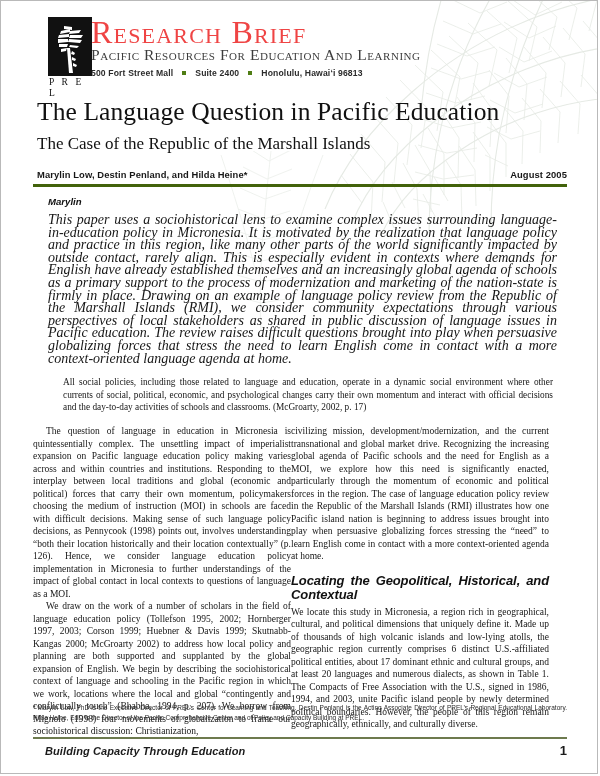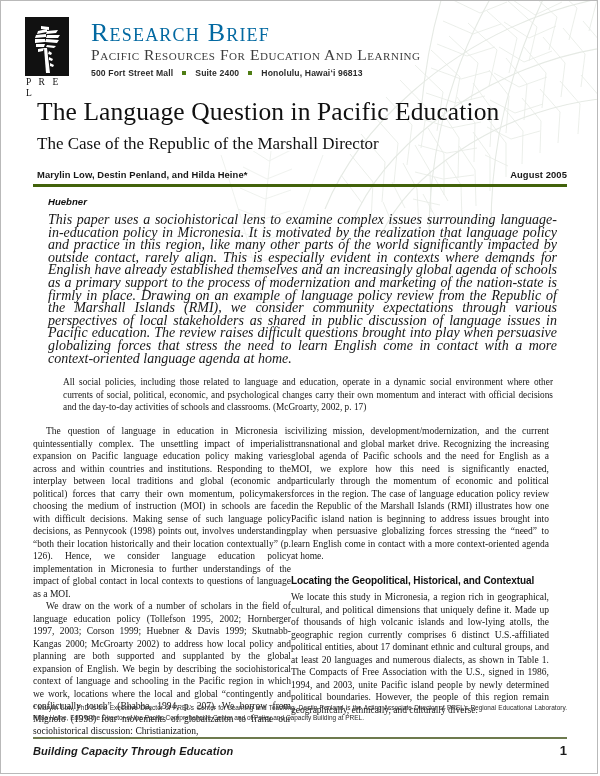--- a/index.html
+++ b/index.html
@@ -51,21 +51,21 @@
 
   
   #masthead {
     position: relative;
     padding: 16px 30px 0 32px;
     height: 76px;
     box-sizing: border-box;
   }
   #logo-block {
     position: absolute;
-    left: 24px;
+    left: 47px;
     top: 16px;
     width: 47px;
   }
   #logo-mark {
     width: 44px;
     height: 59px;
     background: #111111;
     display: block;
     position: relative;
     overflow: hidden;
@@ -79,24 +79,24 @@
     margin-top: 1px;
     padding-left: 1px;
     line-height: 11px;
   }
   #masthead-text {
     margin-left: 58px;
     padding-top: 2px;
   }
   #brand-line1 {
     font-family: "Liberation Serif", serif;
-    font-size: 26px;
+    font-size: 32px;
     line-height: 27px;
     letter-spacing: 1.2px;
-    color: #0369a1;
+    color: #ef4444;
     font-variant: small-caps;
     text-transform: capitalize;
     white-space: nowrap;
   }
   #brand-line2 {
     font-family: "Liberation Serif", serif;
     font-size: 15.5px;
     line-height: 17px;
     letter-spacing: 0.55px;
     color: #3c3c3c;
@@ -210,25 +210,26 @@
     color: #151515;
   }
   .col p {
     margin: 0;
     text-indent: 13px;
   }
   .col p.noindent { text-indent: 0; }
   .section-head {
     font-family: "Liberation Sans", sans-serif;
     font-weight: bold;
-    font-size: 10px;
+    font-size: 13px;
     line-height: 14.5px;
     color: #111111;
     margin: 11px 0 3px 0;
     letter-spacing: -0.1px;
+    font-style: italic;
   }
 
   
   #footnote {
     position: absolute;
     left: 32px;
     right: 30px;
     top: 702px;
     font-family: "Liberation Sans", sans-serif;
     font-size: 6.5px;
@@ -245,21 +246,21 @@
     position: absolute;
     left: 32px;
     right: 30px;
     top: 736px;
     height: 2px;
     background: #6d7a4e;
     z-index: 2;
   }
   #footer-row {
     position: absolute;
-    left: 32px;
+    left: 44px;
     right: 30px;
     top: 742px;
     display: flex;
     justify-content: space-between;
     align-items: center;
     z-index: 2;
   }
   #footer-tagline {
     font-family: "Liberation Sans", sans-serif;
     font-weight: bold;
@@ -466,30 +467,30 @@
           <span class="addr-sep"></span>
           <span>Suite 2400</span>
           <span class="addr-sep"></span>
           <span>Honolulu, Hawaiʻi 96813</span>
         </div>
       </div>
     </div>
 
     <div id="title-block">
       <h1 id="doc-title">The Language Question in Pacific Education</h1>
-      <h2 id="doc-subtitle">The Case of the Republic of the Marshall Director</h2>
+      <h2 id="doc-subtitle">The Case of the Republic of the Marshall Islands</h2>
       <div id="byline-row">
         <span>Marylin Low, Destin Penland, and Hilda Heine*</span>
         <span>August 2005</span>
       </div>
     </div>
     <div id="rule-green"></div>
 
     <div id="abstract-wrap">
-      <div id="abstract-heading">Huebner</div>
+      <div id="abstract-heading">Marylin</div>
       <div id="abstract-body">This paper uses a sociohistorical lens to examine complex issues surrounding language-in-education policy in Micronesia. It is motivated by the realization that language policy and practice in this region, like many other parts of the world significantly impacted by outside contact, rarely align. This is especially evident in contexts where demands for English have already established themselves and an increasingly global agenda of schools as a primary support to the process of modernization and marketing of the nation-state is firmly in place. Drawing on an example of language policy review from the Republic of the Marshall Islands (RMI), we consider community expectations through various perspectives of local stakeholders as shared in public discussion of language issues in Pacific education. The review raises difficult questions brought into play when persuasive globalizing forces that stress the need to learn English come in contact with a more context-oriented language agenda at home.</div>
     </div>
 
     <div id="quote-block">All social policies, including those related to language and education, operate in a dynamic social environment where other currents of social, political, economic, and psychological changes carry their own momentum and interact with official decisions and the day-to-day activities of schools and classrooms. (McGroarty, 2002, p. 17)</div>
 
     <div id="columns">
       <div class="col">
         <p>The question of language in education in Micronesia is quintessentially complex. The unsettling impact of imperialist expansion on Pacific language education policy making varies across and within countries and institutions. Responding to the interplay between local traditions and global (economic and political) forces that carry their own momentum, policymakers choosing the medium of instruction (MOI) in schools are faced with difficult decisions. Making sense of such language policy decisions, as Pennycook (1998) points out, involves understanding “both their location historically and their location contextually” (p. 126). Hence, we consider language education policy implementation in Micronesia to further understandings of the impact of global contact in local contexts to questions of language as a MOI.</p>
         <p>We draw on the work of a number of scholars in the field of language education policy (Tollefson 1995, 2002; Hornberger 1997, 2003; Corson 1999; Huebner &amp; Davis 1999; Skutnabb-Kangas 2000; McGroarty 2002) to address how local policy and planning are both supported and supplanted by the global expansion of English. We begin by describing the sociohistorical context of language and schooling in the Pacific region in which we work, locations where the local and global “contingently and conflictually touch” (Bhabha, 1994, p. 207). We borrow from Mignolo (1998) four movements of globalization to frame our sociohistorical discussion: Christianization,</p>
       </div>

